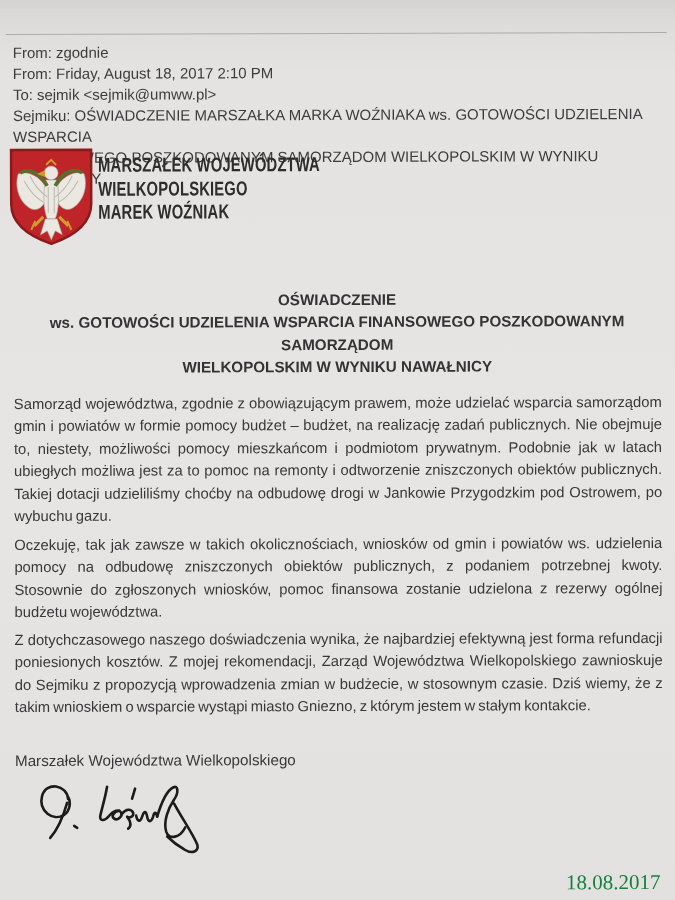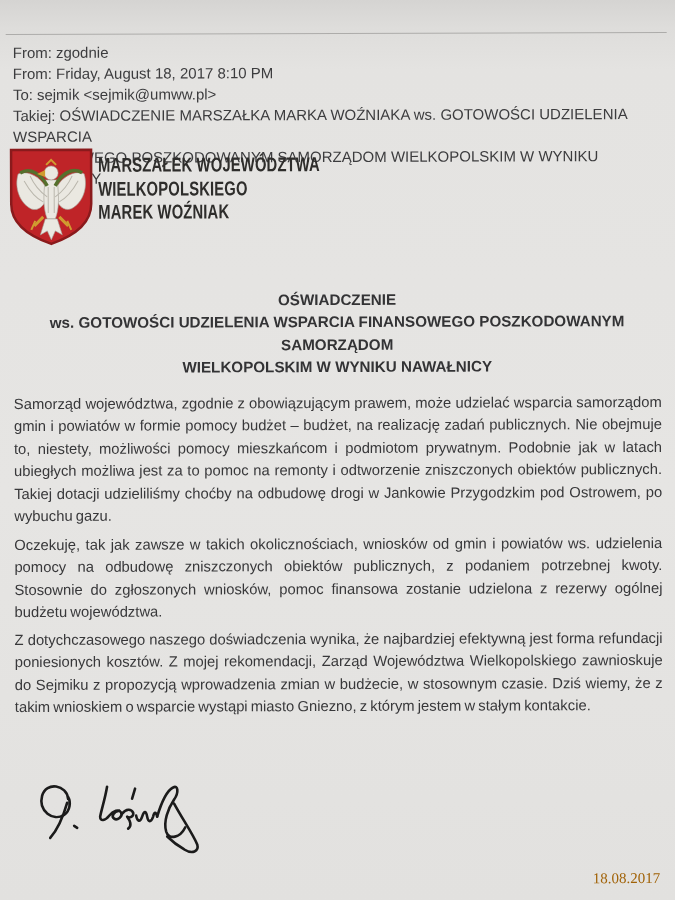--- a/index.html
+++ b/index.html
@@ -47,35 +47,35 @@
   #para1{top:392px;}
   #para2{top:533px;}
   #para3{top:628px;}
   .sig-label{
     position:absolute;left:14px;top:751px;
     font-size:15.2px;color:#38383a;
   }
   .signature{position:absolute;left:22px;top:772px;}
   .doc-date{
     position:absolute;right:16px;top:871px;
-    font-family:"Liberation Serif",serif;font-size:15px;color:#a16207;
+    font-family:"Liberation Serif",serif;font-size:21px;color:#15803d;
   }
 </style>
 </head>
 <body>
 
 <div class="sheet">
 
   <div class="top-rule"></div>
 
   <div class="email-headers">
     <div><span class="eh-label">From:</span><span>zgodnie</span></div>
-    <div><span class="eh-label">From:</span><span>Friday, August 18, 2017 8:10 PM</span></div>
+    <div><span class="eh-label">From:</span><span>Friday, August 18, 2017 2:10 PM</span></div>
     <div><span class="eh-label">To:</span><span>sejmik &lt;sejmik@umww.pl&gt;</span></div>
-    <div><span class="eh-label">Takiej:</span><span>OŚWIADCZENIE MARSZAŁKA MARKA WOŹNIAKA ws. GOTOWOŚCI UDZIELENIA WSPARCIA</span></div>
+    <div><span class="eh-label">Sejmiku:</span><span>OŚWIADCZENIE MARSZAŁKA MARKA WOŹNIAKA ws. GOTOWOŚCI UDZIELENIA WSPARCIA</span></div>
     <div><span>FINANSOWEGO POSZKODOWANYM SAMORZĄDOM WIELKOPOLSKIM W WYNIKU NAWAŁNICY</span></div>
   </div>
 
   <svg class="crest" width="88" height="100" viewBox="0 0 88 100">
     <path d="M4,3 H84 V57 C84,77 67,89 44,97 C21,89 4,77 4,57 Z" fill="#bf2428" stroke="#8a1a1c" stroke-width="2.5"></path>
     <g fill="#eae8e1" stroke="#a29f95" stroke-width="0.6">
       <path d="M40,43 C34,30 21,23 11,27 C7,40 12,56 24,62 C32,65 38,57 40,50 Z"></path>
       <path d="M48,43 C54,30 67,23 77,27 C81,40 76,56 64,62 C56,65 50,57 48,50 Z"></path>
       <path d="M38,33 C36,50 36,62 40,72 L48,72 C52,62 52,50 50,33 Z"></path>
       <path d="M38,72 L33,88 L40,84 L44,93 L48,84 L55,88 L50,72 Z"></path>
@@ -122,20 +122,21 @@
     <div class="jline last">budżetu województwa.</div>
   </div>
 
   <div class="para" id="para3">
     <div class="jline">Z dotychczasowego naszego doświadczenia wynika, że najbardziej efektywną jest forma refundacji</div>
     <div class="jline">poniesionych kosztów. Z mojej rekomendacji, Zarząd Województwa Wielkopolskiego zawnioskuje</div>
     <div class="jline">do Sejmiku z propozycją wprowadzenia zmian w budżecie, w stosownym czasie. Dziś wiemy, że z</div>
     <div class="jline last">takim wnioskiem o wsparcie wystąpi miasto Gniezno, z którym jestem w stałym kontakcie.</div>
   </div>
 
+  <div class="sig-label">Marszałek Województwa Wielkopolskiego</div>
 
   <svg class="signature" width="200" height="88" viewBox="0 0 200 88">
     <g fill="none" stroke="#1b1b1b" stroke-width="2.6" stroke-linecap="round" stroke-linejoin="round">
       <path d="M45,26 C44,12 23,8 19,23 C15,38 30,49 41,42 C47,38 48,29 45,24"></path>
       <path d="M44,30 C40,44 34,57 27,65"></path>
       <path d="M51,53 l3,2"></path>
       <path d="M84,14 C82,26 78,38 77,44 C77,49 82,48 86,43 C90,38 96,36 98,40 C100,44 94,48 91,46 C88,44 90,39 96,38"></path>
       <path d="M99,41 C103,36 108,36 110,40 C111,44 106,46 104,44 C107,48 109,53 105,56"></path>
       <path d="M109,26 L112,16"></path>
       <path d="M113,43 C114,49 117,50 119,44 C121,38 123,38 124,44 C125,50 128,50 130,44 C131,39 133,39 134,44"></path>

